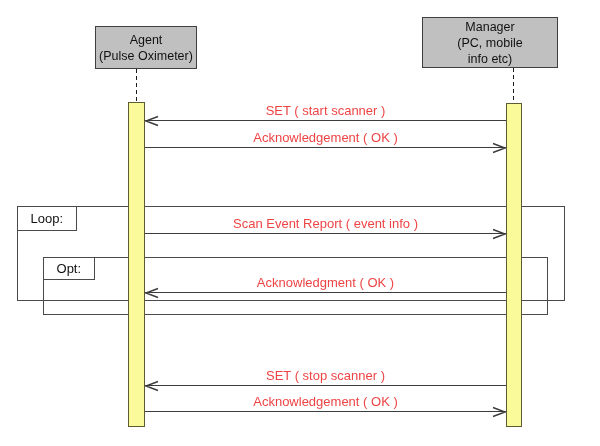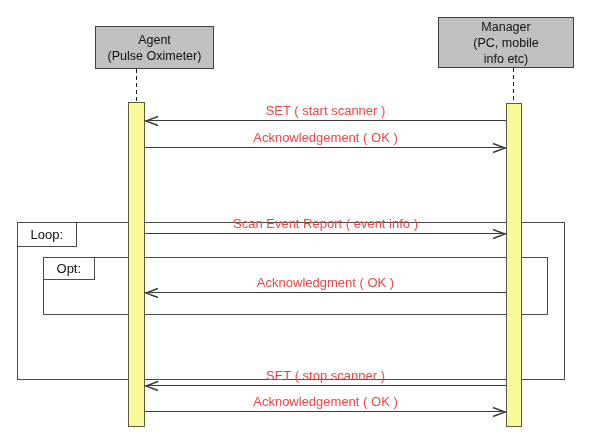--- a/index.html
+++ b/index.html
@@ -44,35 +44,35 @@
   .head svg { display:block; }
   .head-l { left:-1px; }
   .head-r { right:-1px; }
   .head polyline { fill:none; stroke:#3c3c3c; stroke-width:1.4; }
 </style>
 </head>
 <body>
 
 <div class="canvas">
 
-  <div class="frame" style="left:17px; top:206px; width:548px; height:158px;margin-top:16px;">
+  <div class="frame" style="left:17px; top:206px; width:548px; height:95px;">
     <div class="frame-label" style="width:60px; height:25px;">Loop:</div>
   </div>
   <div class="frame" style="left:43px; top:257px; width:505px; height:58px;">
     <div class="frame-label" style="width:52px; height:23px;">Opt:</div>
   </div>
 
   <div class="lifeline" style="left:136px; top:69px; height:33px;"></div>
   <div class="lifeline" style="left:513px; top:68px; height:35px;"></div>
 
-  <div class="actor-box" style="left:95px; top:26px; width:119px; height:43px;">
+  <div class="actor-box" style="left:95px; top:26px; width:102px; height:43px;">
     <div>Agent</div>
     <div>(Pulse Oximeter)</div>
   </div>
-  <div class="actor-box" style="left:438px; top:17px; width:136px; height:51px;">
+  <div class="actor-box" style="left:422px; top:17px; width:136px; height:51px;">
     <div>Manager</div>
     <div>(PC, mobile</div>
     <div>info etc)</div>
   </div>
 
   <div class="activation" style="left:128px; top:102px; width:17px; height:325px;"></div>
   <div class="activation" style="left:506px; top:103px; width:16px; height:324px;"></div>
 
   <div class="msg" style="left:145px; top:120px; width:361px;">
     <div class="msg-label">SET ( start scanner )</div>

